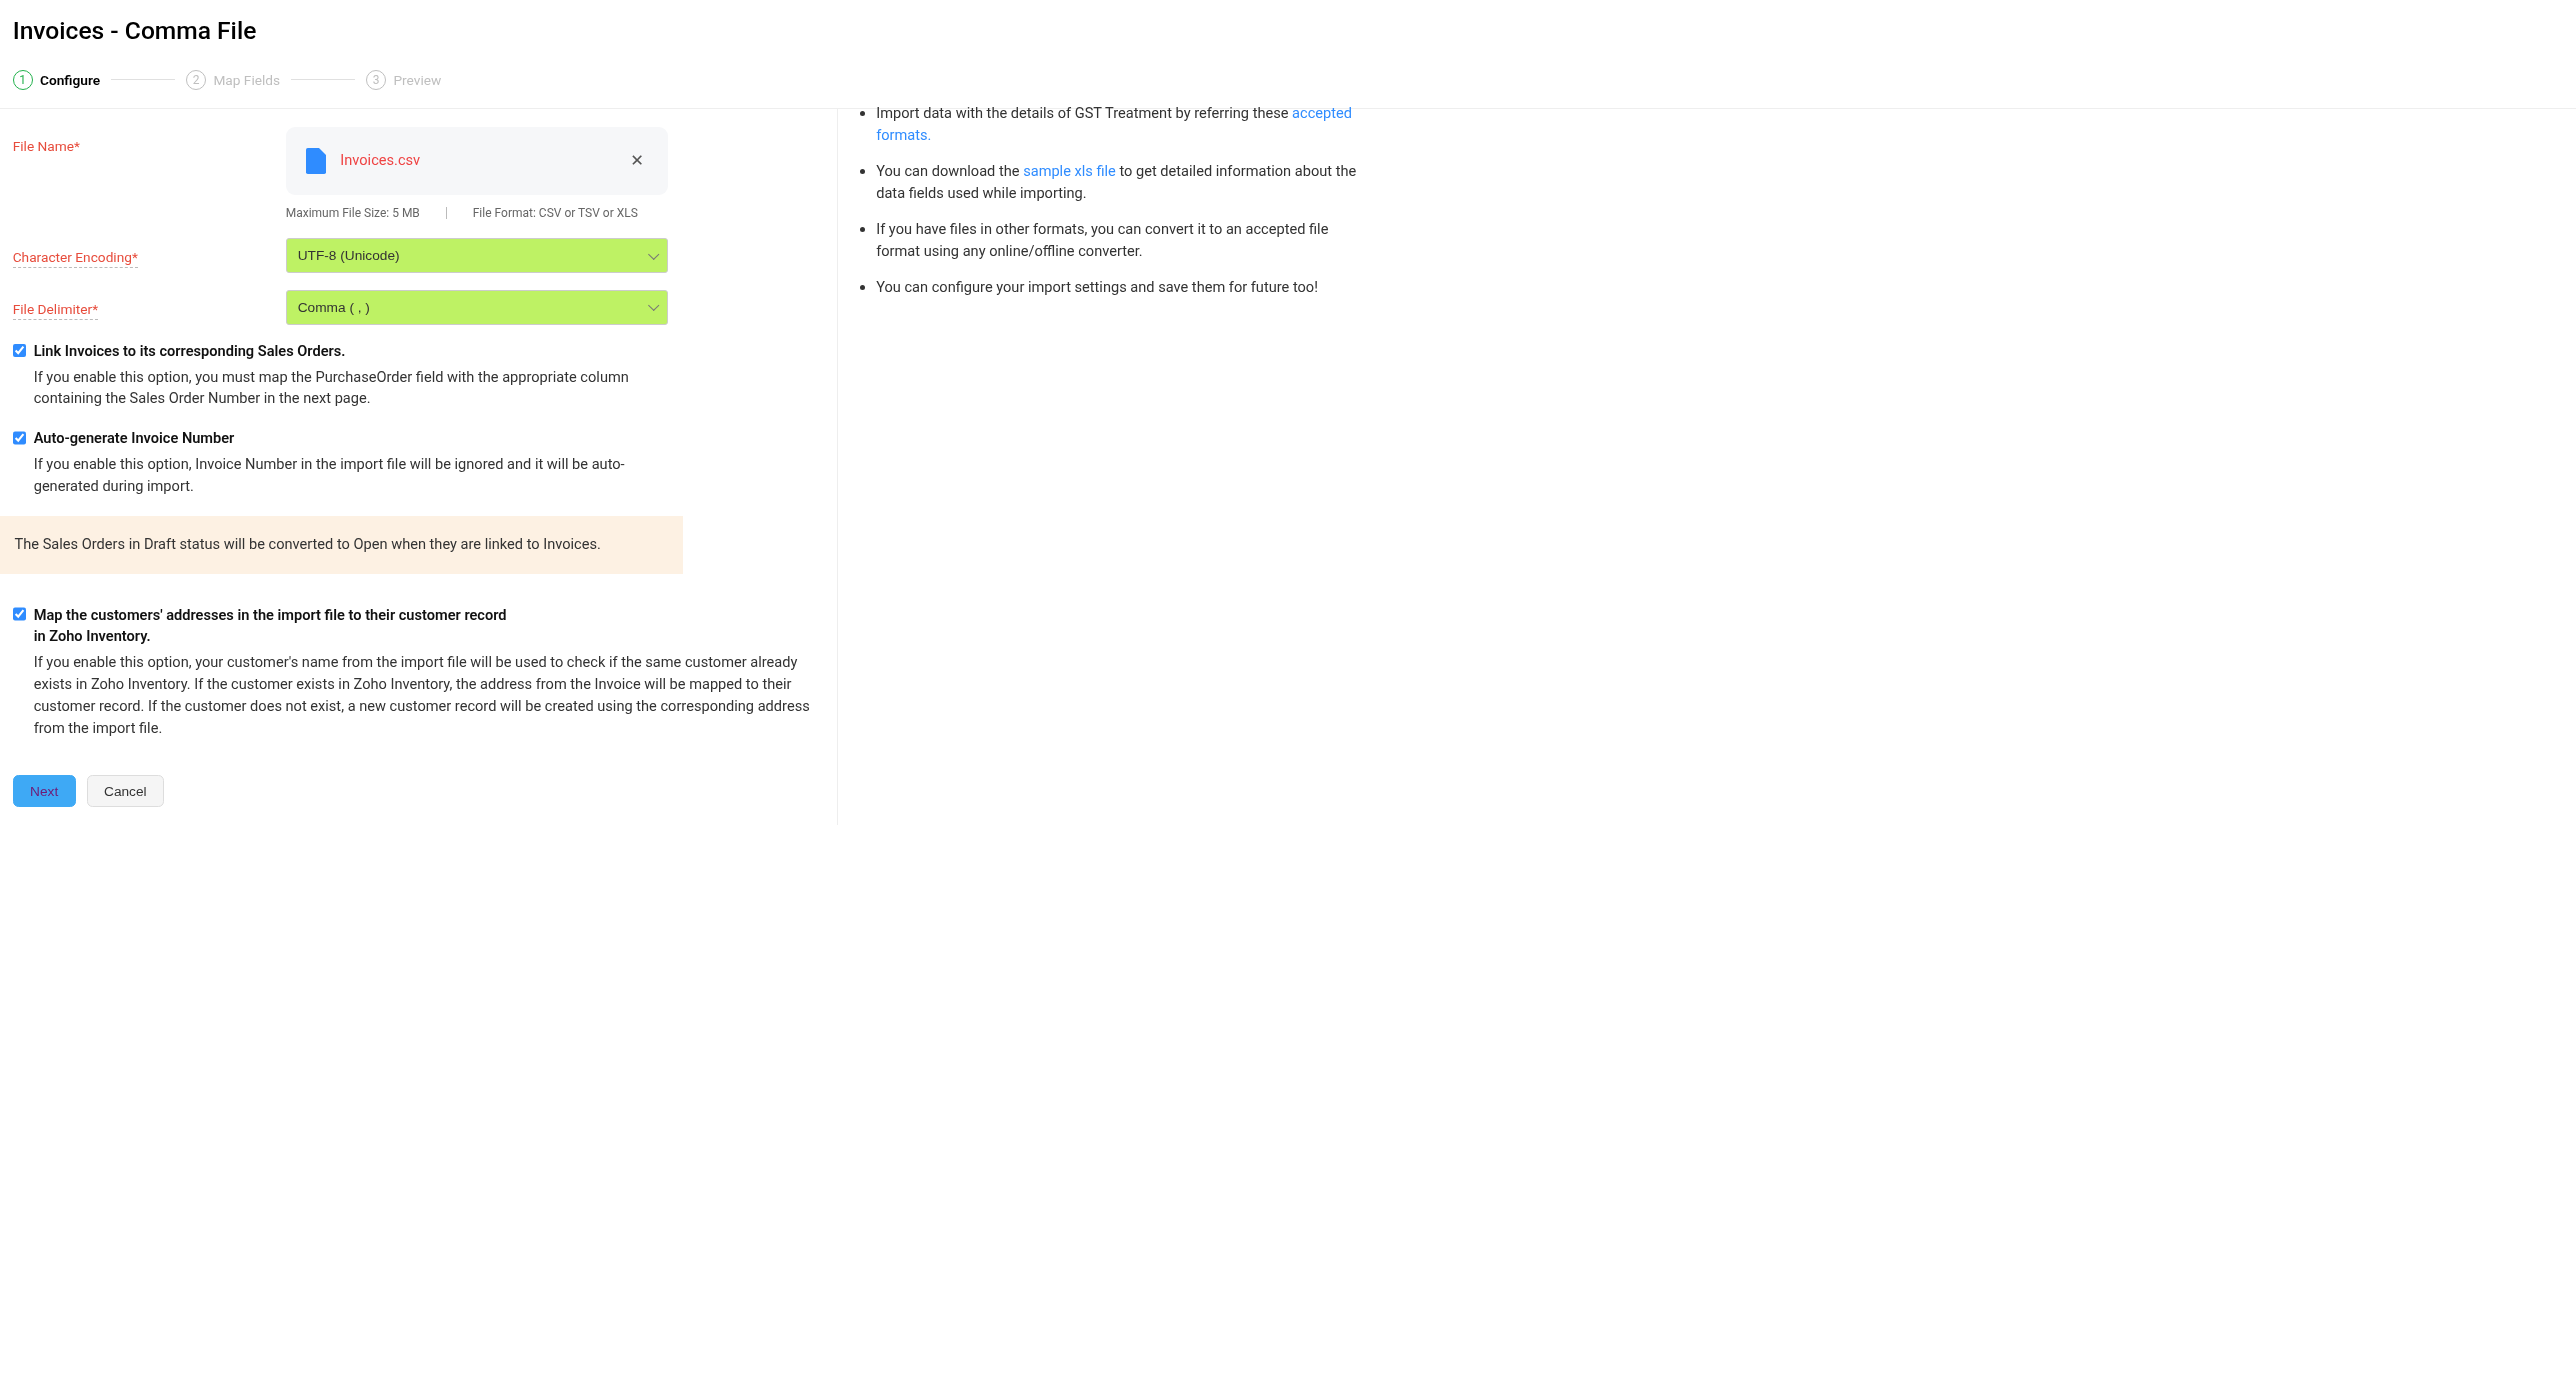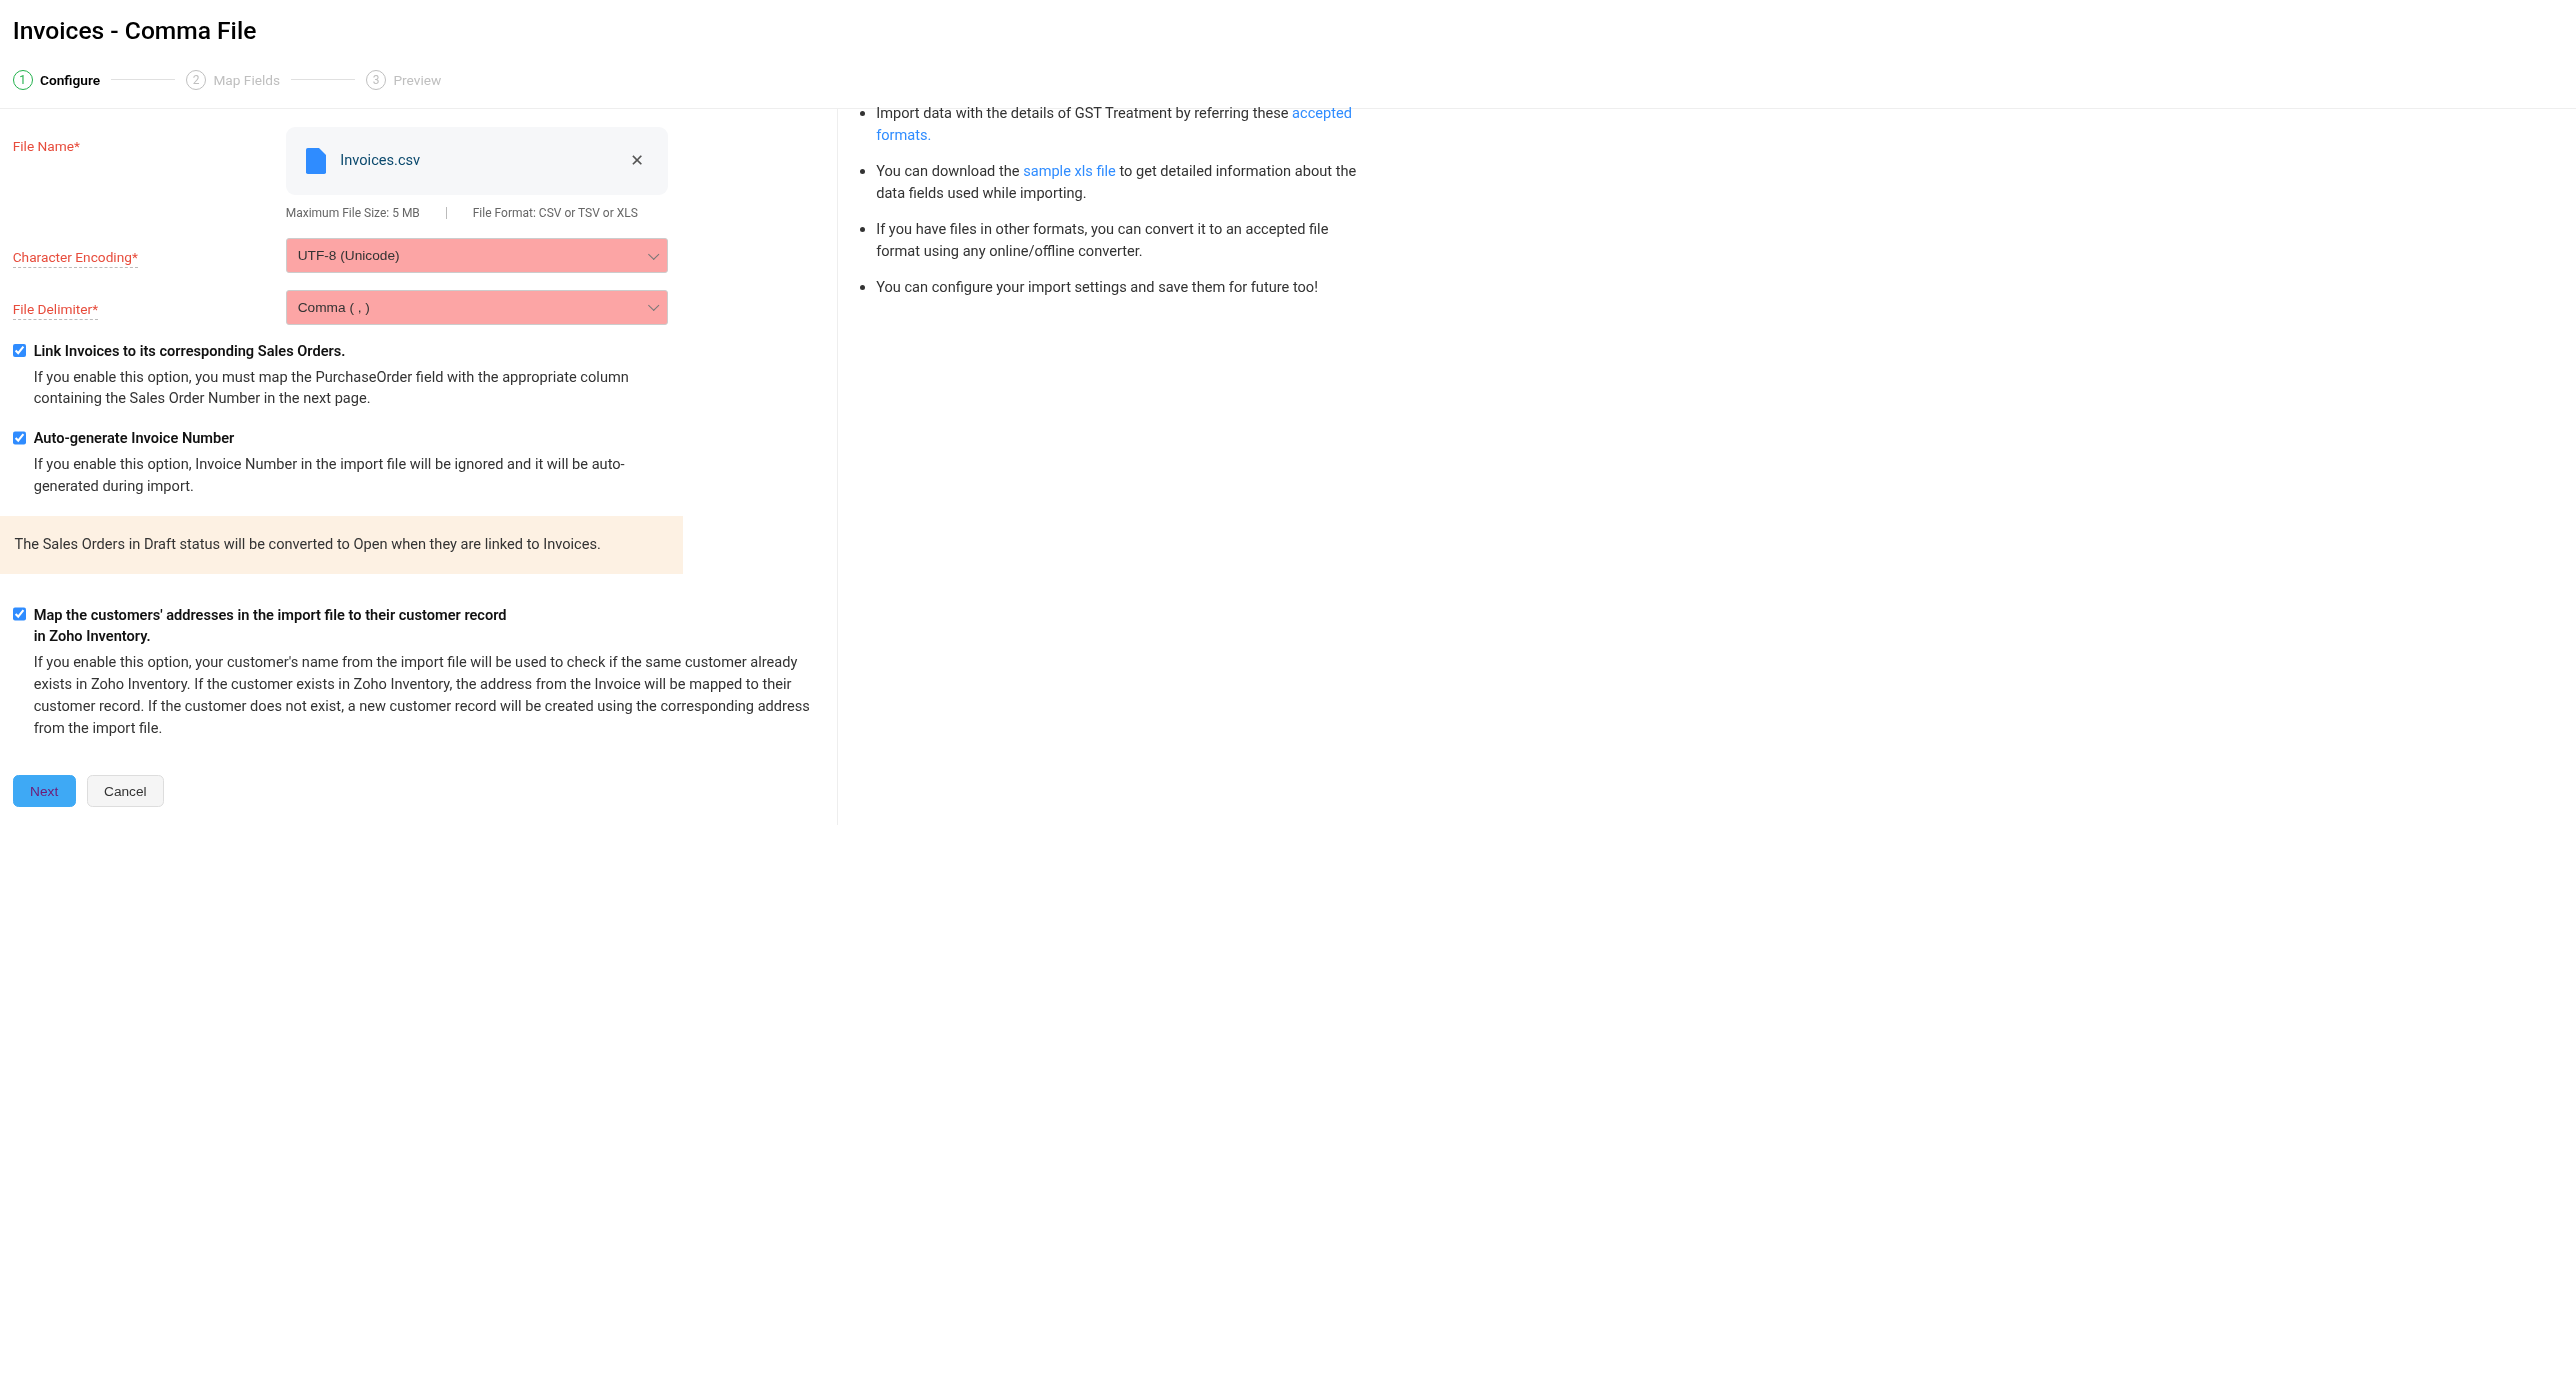--- a/index.html
+++ b/index.html
@@ -132,21 +132,21 @@
     content: "";
     position: absolute;
     right: 0; top: 0;
     width: 0; height: 0;
     border-top: 7.3px solid #f6f7f9;
     border-left: 7.3px solid transparent;
   }
   .file-name {
     flex: 1;
     font-size: 14.6px;
-    color: #0c4a6e;
+    color: #ef4444;
   }
   .file-remove {
     font-size: 16.4px;
     color: #555;
     cursor: pointer;
     padding: 3.6px;
   }
   .file-hints {
     font-size: 12px;
     color: #666;
@@ -160,21 +160,21 @@
     background: #bbb;
   }
   .select {
     width: 100%;
     height: 35px;
     border: 0.9px solid #ccc;
     border-radius: 3px;
     padding: 0 33px 0 11px;
     font-size: 13.7px;
     color: #333;
-    background: #fca5a5;
+    background: #bef264;
     appearance: none;
     position: relative;
   }
   .select-wrap {
     position: relative;
   }
   .select-wrap::after {
     content: "";
     position: absolute;
     right: 12.7px;

